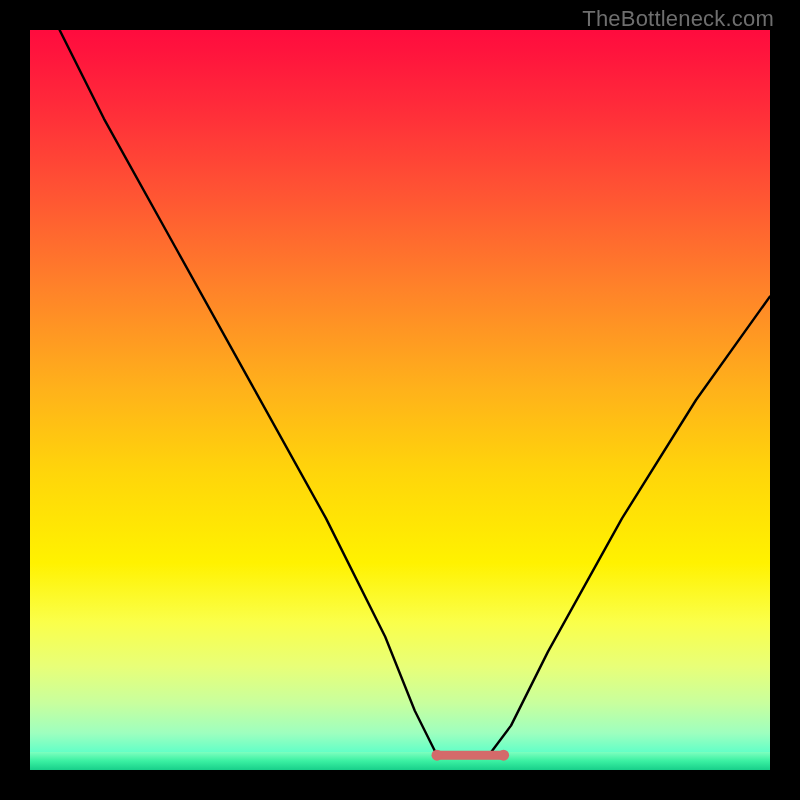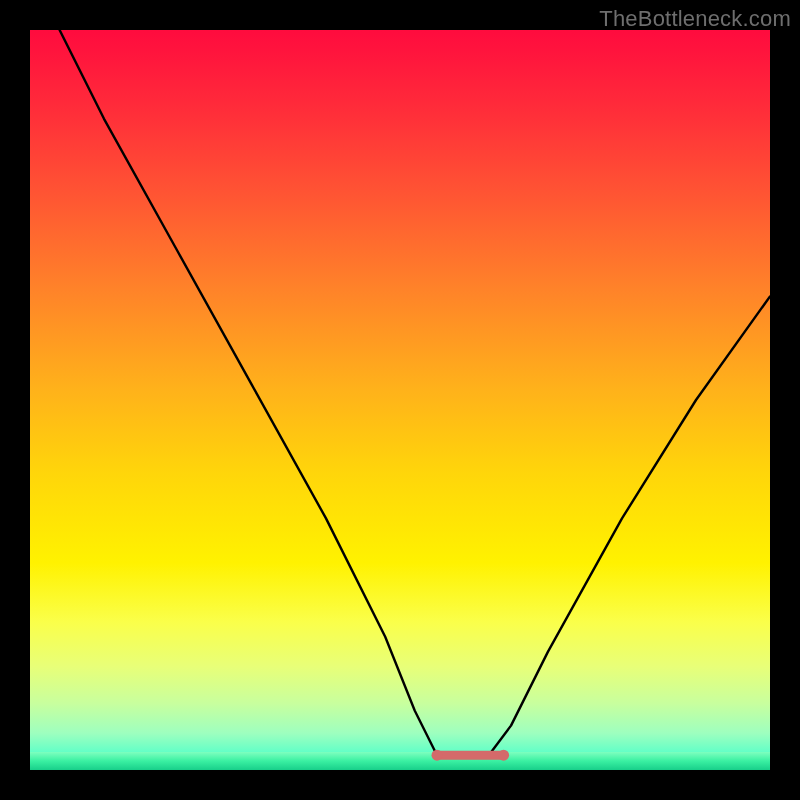--- a/index.html
+++ b/index.html
@@ -36,21 +36,21 @@
     left: 0; right: 0; bottom: 0;
     height: 18px;
     background: linear-gradient(to bottom,
       #7dffbf 0%,
       #3af0a2 50%,
       #18cf8a 100%);
   }
   .watermark {
     position: absolute;
     top: 6px;
-    right: 9px;
+    right: 26px;
     font-family: Arial, Helvetica, sans-serif;
     font-size: 22px;
     color: #6e6e6e;
     letter-spacing: 0.2px;
     user-select: none;
   }
   svg.curve {
     position: absolute;
     left: 0; top: 0;
     width: 100%; height: 100%;

